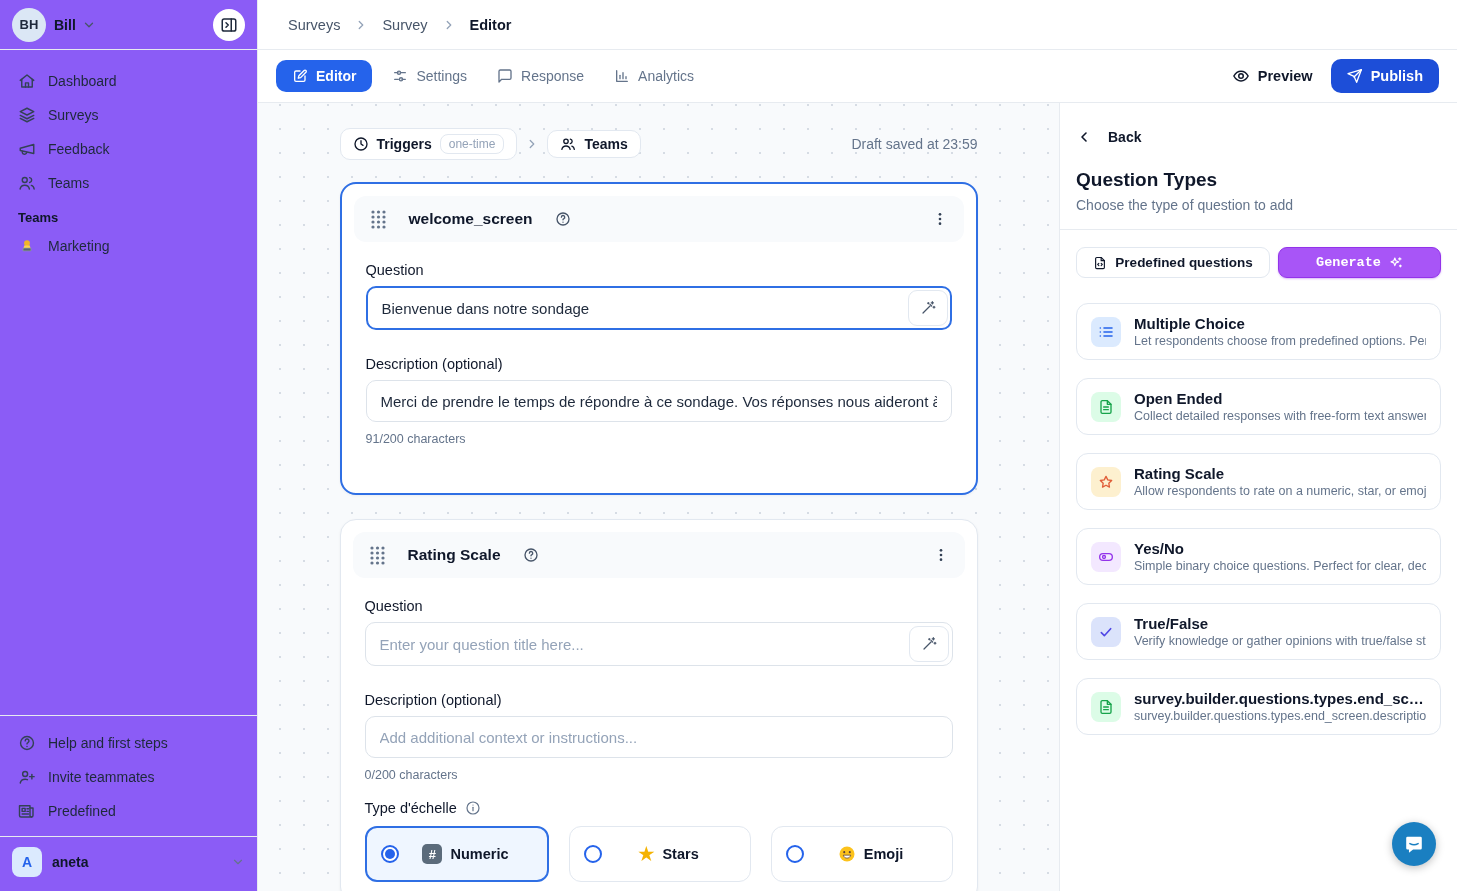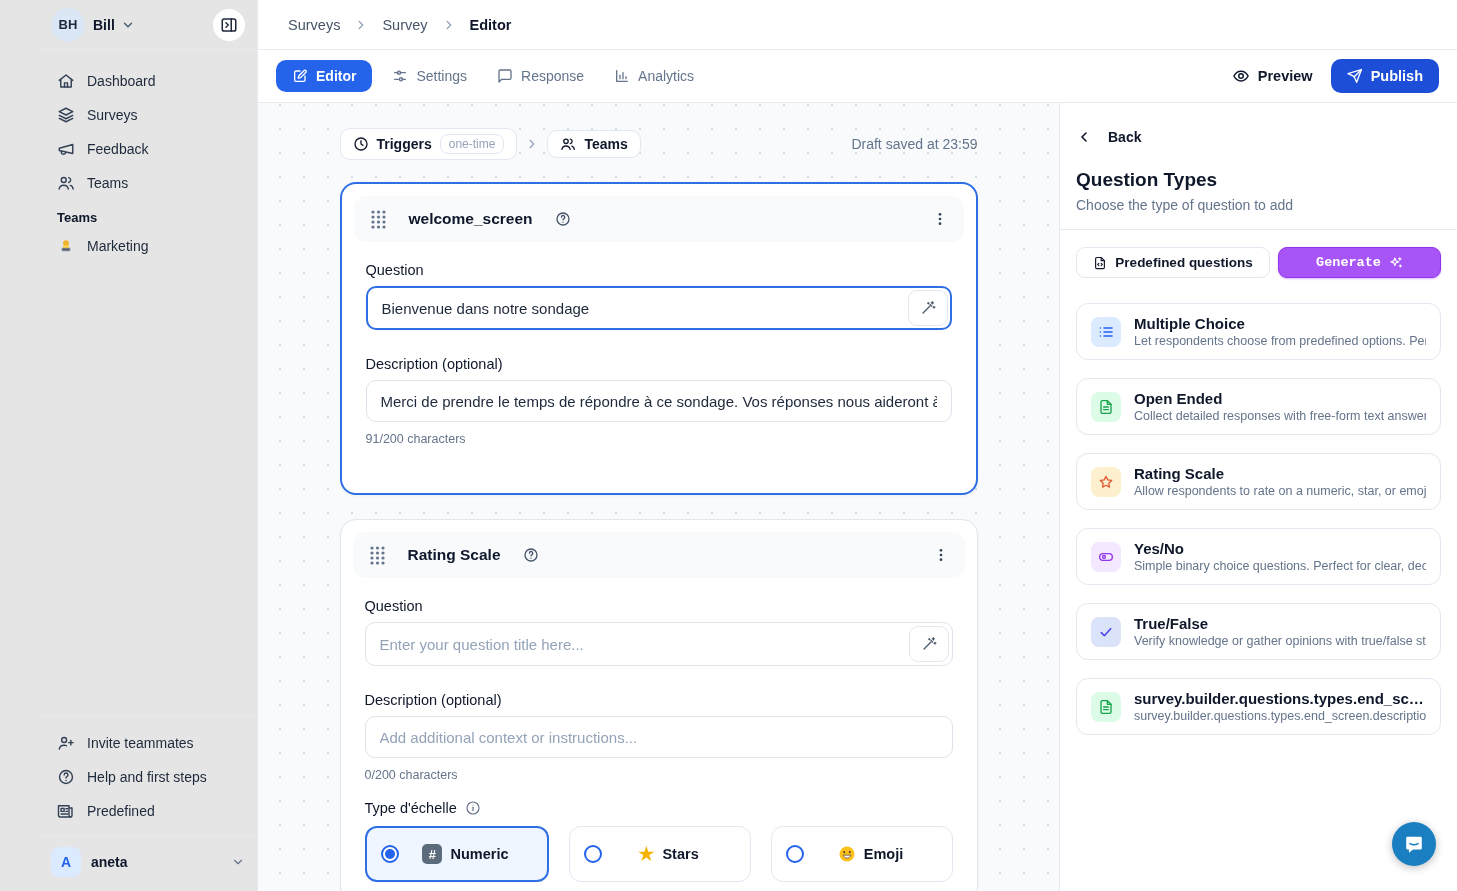--- a/index.html
+++ b/index.html
@@ -4,21 +4,21 @@
 <style>
   * { margin:0; padding:0; box-sizing:border-box; }
   html,body { width:1457px; height:891px; overflow:hidden; }
   body { font-family:"Liberation Sans", sans-serif; color:#0f172a; background:#fff; display:flex; }
   svg { display:block; }
   .ic { width:18px; height:18px; flex:none; }
   .ic16 { width:16px; height:16px; flex:none; }
   .ic14 { width:14px; height:14px; flex:none; }
 
   
-  .sidebar { width:258px; height:100%; background:#e5e5e5; border-right:1px solid #e7ebf0; display:flex; flex-direction:column; flex:none;padding-left:39px; }
+  .sidebar { width:258px; height:100%; background:#8b5cf6; border-right:1px solid #e7ebf0; display:flex; flex-direction:column; flex:none; }
   .sb-head { height:50px; border-bottom:1px solid #e7ebf0; display:flex; align-items:center; padding:0 12px; gap:8px; }
   .avatar { width:34px; height:34px; border-radius:50%; background:#dbe7f5; color:#1e293b; font-size:13px; font-weight:700; display:flex; align-items:center; justify-content:center; }
   .sb-user { display:flex; align-items:center; gap:6px; cursor:pointer; }
   .sb-user b { font-size:14px; font-weight:700; }
   .sb-collapse { margin-left:auto; width:32px; height:32px; border-radius:50%; background:#fff; border:none; display:flex; align-items:center; justify-content:center; color:#1e293b; cursor:pointer; }
   .sb-nav { padding:14px 10px 0; }
   .sb-item { display:flex; align-items:center; gap:12px; padding:8px 8px; border-radius:8px; font-size:14px; color:#1e293b; cursor:pointer; }
   .sb-item svg { color:#334155; }
   .sb-section { font-size:13px; font-weight:700; color:#0f172a; padding:10px 8px 4px; }
   .sb-spacer { flex:1; }
@@ -183,37 +183,37 @@
       <span>Marketing</span>
     </div>
   </nav>
 
   <div class="sb-spacer"></div>
 
   <div class="sb-bottom">
     <div class="sb-item">
       <span>
           <svg class="ic" viewBox="0 0 24 24" fill="none" stroke="currentColor" stroke-width="1.9" stroke-linecap="round" stroke-linejoin="round">
+            <circle cx="12" cy="12" r="8.6"></circle>
+            <path d="M9.6 9.2a2.5 2.5 0 1 1 3.7 2.2c-.8.4-1.3 1-1.3 1.8"></path>
+            <path d="M12 16.6h.01"></path>
+          </svg>
+        </span>
+      <span>Help and first steps</span>
+    </div>
+    <div class="sb-item">
+      <span>
+          <svg class="ic" viewBox="0 0 24 24" fill="none" stroke="currentColor" stroke-width="1.9" stroke-linecap="round" stroke-linejoin="round">
             <circle cx="9.5" cy="8" r="3.3"></circle>
             <path d="M3 20c.7-3.2 3.3-5 6.5-5 1.1 0 2.2.2 3.1.6"></path>
             <path d="M18.5 8.5v6"></path>
             <path d="M15.5 11.5h6"></path>
           </svg>
         </span>
       <span>Invite teammates</span>
-    </div>
-    <div class="sb-item">
-      <span>
-          <svg class="ic" viewBox="0 0 24 24" fill="none" stroke="currentColor" stroke-width="1.9" stroke-linecap="round" stroke-linejoin="round">
-            <circle cx="12" cy="12" r="8.6"></circle>
-            <path d="M9.6 9.2a2.5 2.5 0 1 1 3.7 2.2c-.8.4-1.3 1-1.3 1.8"></path>
-            <path d="M12 16.6h.01"></path>
-          </svg>
-        </span>
-      <span>Help and first steps</span>
     </div>
     <div class="sb-item">
       <span>
           <svg class="ic" viewBox="0 0 24 24" fill="none" stroke="currentColor" stroke-width="1.9" stroke-linecap="round" stroke-linejoin="round">
             <path d="M4 20a2 2 0 0 1-2-2V5h14v13a2 2 0 0 0 2 2H4z"></path>
             <path d="M16 8h4v10a2 2 0 0 1-2 2"></path>
             <path d="M5.5 8.5h4v4h-4z"></path>
             <path d="M12 9h2M12 12.5h2M5.5 16h8.5"></path>
           </svg>
         </span>

